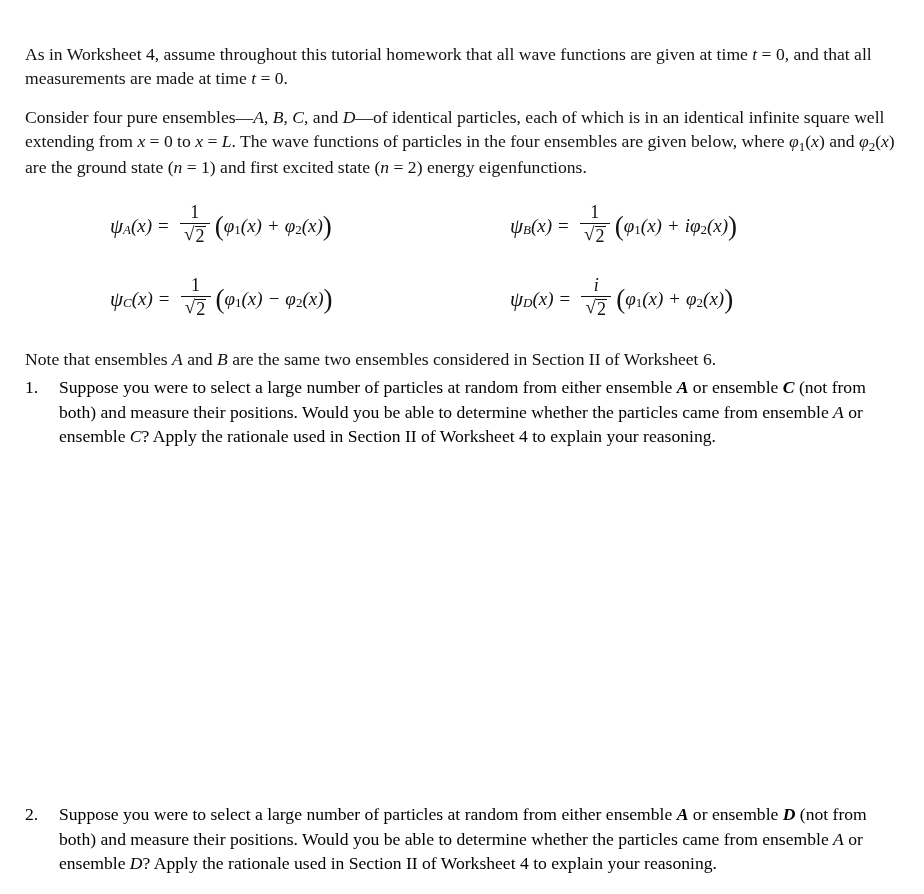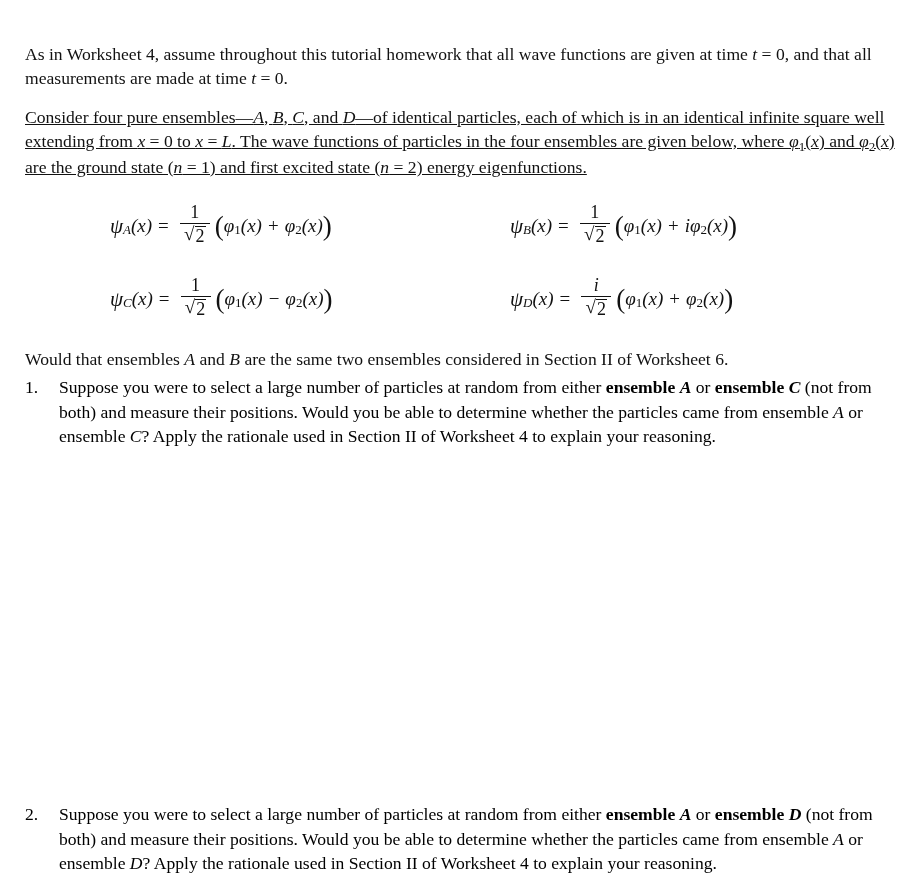--- a/index.html
+++ b/index.html
@@ -25,26 +25,26 @@
   .para {
     position: absolute;
     left: 25px;
     width: 880px;
     font-size: 17.6px;
     line-height: 24.2px;
     text-align: left;
     color: #111;
   }
   .para.p1 { top: 5px; }
-  .para.p2 { top: 68px; text-decoration: underline; }
+  .para.p2 { top: 68px; }
   .note { top: 310px; }
 
   i, .it { font-style: italic; }
   .bi { font-weight: bold; font-style: italic; }
-  .bd { font-weight: bold; }
+  .bd { font-weight: normal; }
 
   
   .eqrow {
     position: absolute;
     width: 924px;
     height: 62px;
   }
   .eqrow.r1 { top: 176px; }
   .eqrow.r2 { top: 249px; }
 
@@ -265,21 +265,21 @@
         <span class="sym">(x)</span>
         <span class="op">+</span>
         <span class="sym">φ</span>
         <span class="nsub">2</span>
         <span class="sym">(x)</span>
         <span class="paren">)</span>
     </div>
 
   </div>
 
-  <p class="para note"><span>Would that ensembles </span><i>A</i><span> and </span><i>B</i><span> are the same two ensembles considered in Section II of Worksheet 6.</span></p>
+  <p class="para note"><span>Note that ensembles </span><i>A</i><span> and </span><i>B</i><span> are the same two ensembles considered in Section II of Worksheet 6.</span></p>
 
   <div class="qitem q1">
     <span class="qnum">1.</span>
     <div class="qbody"><span>Suppose you were to select a large number of particles at random from either </span><span class="bd">ensemble </span><span class="bi">A</span><span> or </span><span class="bd">ensemble </span><span class="bi">C</span><span> (not from both) and measure their positions.  Would you be able to determine whether the particles came from ensemble </span><i>A</i><span> or ensemble </span><i>C</i><span>?  Apply the rationale used in Section II of Worksheet 4 to explain your reasoning.</span></div>
   </div>
 
   <div class="answer-space"></div>
 
   <div class="qitem q2">
     <span class="qnum">2.</span>

